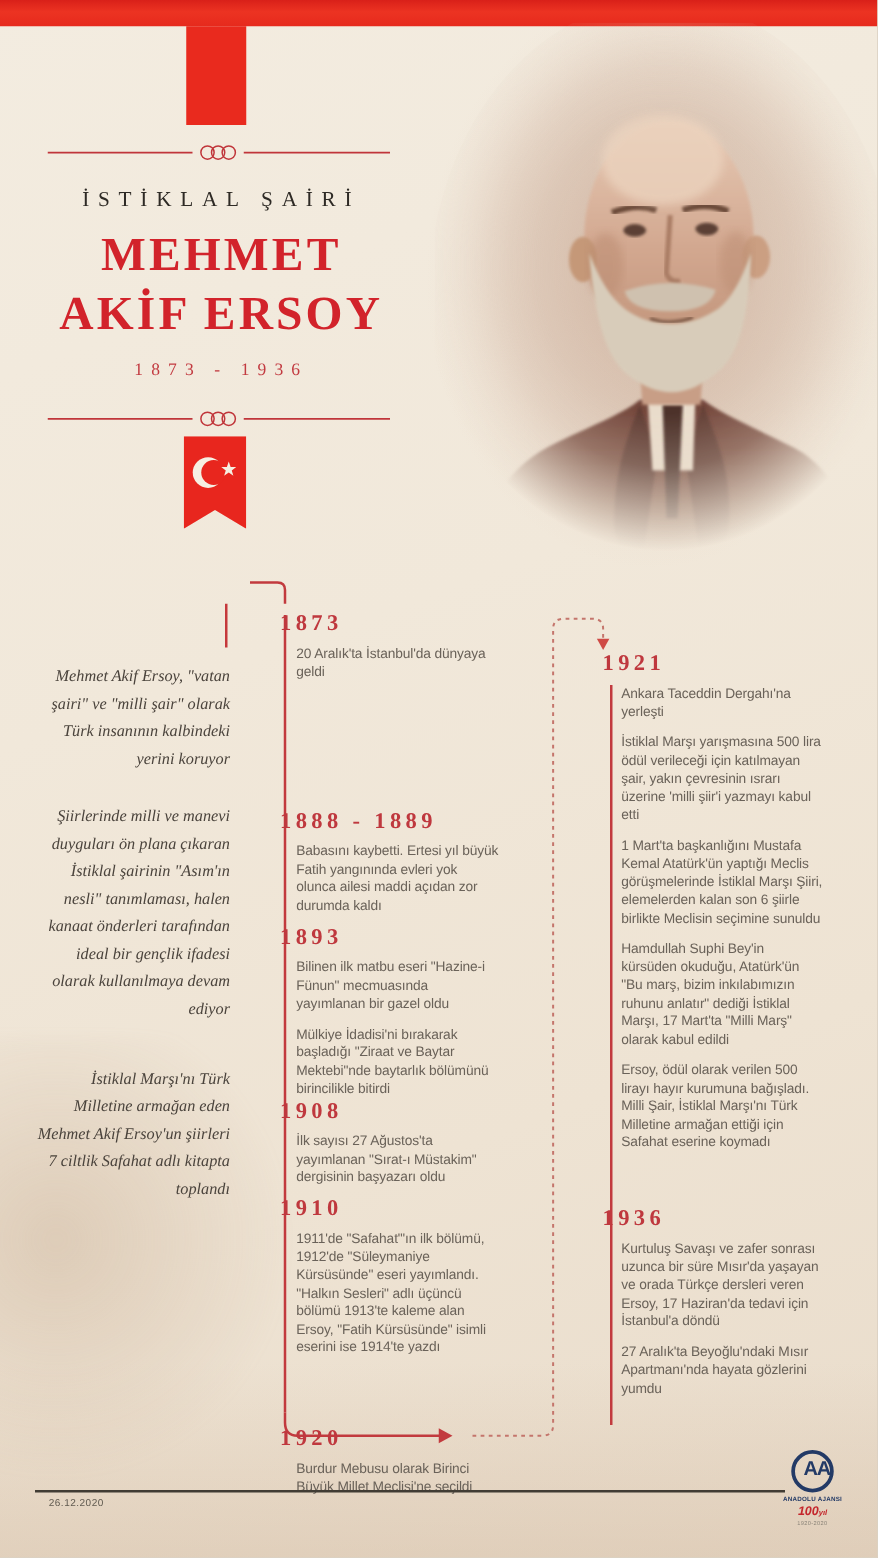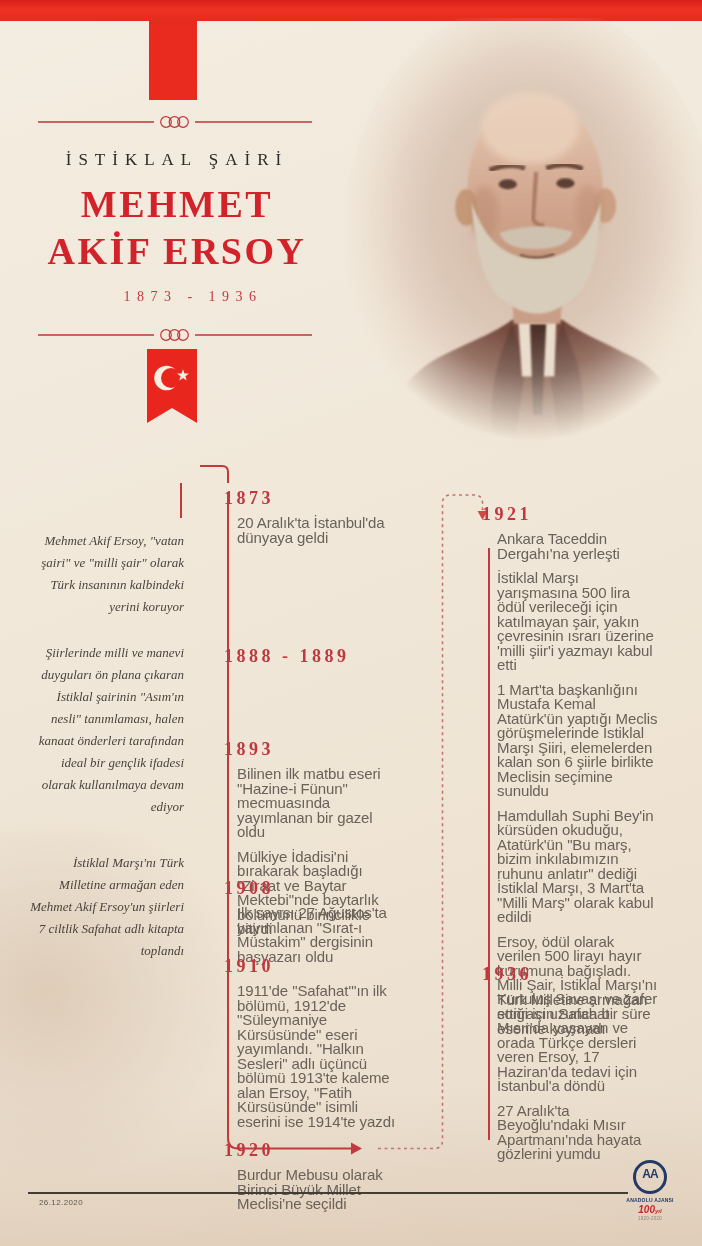--- a/index.html
+++ b/index.html
@@ -20,53 +20,53 @@
   .top-bar{left:0;top:0;width:702px;height:21px;background:linear-gradient(#d92019,#ec3322 45%,#e62a1d);}
   .ribbon{left:149px;top:21px;width:48px;height:79px;background:#e92a1e;}
   
   .divider{left:38px;width:274px;height:16px;}
   .d1{top:114px;} .d2{top:327px;}
   
   .kicker{left:0;top:150px;width:354px;text-align:center;
     font-family:"Liberation Serif",serif;font-size:17px;letter-spacing:7px;color:#2e2a25;}
   .title{left:0;top:181px;width:354px;text-align:center;color:#d2232b;
     font-family:"Liberation Serif",serif;font-weight:bold;font-size:38px;line-height:47px;letter-spacing:2.5px;}
-  .lifespan{left:16px;top:289px;width:354px;text-align:center;
+  .lifespan{left:0;top:289px;width:354px;text-align:center;
     font-family:"Liberation Serif",serif;font-size:14px;letter-spacing:6.5px;color:#c23a40;}
   
   .flag{left:147px;top:349px;width:50px;height:74px;}
   
   .portrait{left:348px;top:18px;width:354px;height:460px;
     -webkit-mask-image:radial-gradient(ellipse 58% 52% at 52% 42%,#000 50%,rgba(0,0,0,.75) 68%,transparent 96%);
     mask-image:radial-gradient(ellipse 58% 52% at 52% 42%,#000 50%,rgba(0,0,0,.75) 68%,transparent 96%);}
   
   .intro-tick{left:180px;top:483px;width:2px;height:35px;background:#c5383b;}
   .intro{left:26px;top:530px;width:158px;text-align:right;
     font-family:"Liberation Serif",serif;font-style:italic;font-size:13px;line-height:22px;color:#4a433c;}
   .intro p{margin:0 0 24px 0;}
   .intro p.gap-lg{margin-bottom:34px;}
   .intro p:last-child{margin-bottom:0;}
   
   .lines{left:0;top:0;width:702px;height:1246px;pointer-events:none;}
   .t-entry{position:absolute;width:176px;}
   .t-entry .year{font-family:"Liberation Serif",serif;font-weight:bold;font-size:18px;line-height:21px;
     letter-spacing:3.5px;color:#bf383e;margin:0 0 7px 0;}
-  .t-entry p{margin:0 0 10px 13px;font-size:15px;line-height:14.5px;letter-spacing:-0.1px;color:#6a6259;}
+  .t-entry p{margin:0 0 10px 13px;font-size:11px;line-height:14.5px;letter-spacing:-0.1px;color:#6a6259;}
   .t-entry p:last-child{margin-bottom:0;}
   .col-right .t-entry p{margin-left:15px;}
   .e0{left:224px;top:488px;} .e1{left:224px;top:561px;} .e2{left:224px;top:646px;}
   .e3{left:224px;top:739px;} .e4{left:224px;top:878px;} .e5{left:224px;top:956px;}
   .e6{left:224px;top:1140px;}
-  .e7{left:482px;top:504px;} .e8{left:482px;top:964px;}
+  .e7{left:482px;top:520px;} .e8{left:482px;top:964px;}
   
   .footer-line{left:28px;top:1192px;width:600px;height:2px;background:#413c34;}
   .footer-date{left:39px;top:1198px;font-size:8px;letter-spacing:.4px;color:#5f594f;}
   .aa-logo{left:613px;top:1160px;width:74px;text-align:center;color:#233a66;}
   .aa-circle{width:28px;height:28px;border:3px solid #233a66;border-radius:50%;margin:0 auto;position:relative;}
-  .aa-mono{position:absolute;left:0;right:0;top:4px;font-weight:bold;font-size:12px;letter-spacing:-1px;color:#233a66;}
+  .aa-mono{position:absolute;left:0;right:0;top:4px;font-weight:bold;font-size:16px;letter-spacing:-1px;color:#233a66;text-align:right;}
   .aa-name{font-size:5px;font-weight:bold;letter-spacing:.2px;margin-top:3px;white-space:nowrap;}
   .centennial{color:#c4262c;font-style:italic;font-weight:bold;font-size:10px;line-height:10px;margin-top:2px;}
   .centennial .suffix{font-size:6px;}
   .cyears{font-size:4.5px;color:#8a8378;letter-spacing:.3px;}
   svg{display:block;}
 </style>
 </head>
 <body>
 
 <div id="poster">
@@ -182,20 +182,21 @@
     <p class="gap-lg">Şiirlerinde milli ve manevi duyguları ön plana çıkaran İstiklal şairinin "Asım'ın nesli" tanımlaması, halen kanaat önderleri tarafından ideal bir gençlik ifadesi olarak kullanılmaya devam ediyor</p>
     <p>İstiklal Marşı'nı Türk Milletine armağan eden Mehmet Akif Ersoy'un şiirleri 7 ciltlik Safahat adlı kitapta toplandı</p>
   </div>
 
   <div class="t-entry e0">
     <div class="year">1873</div>
     <p>20 Aralık'ta İstanbul'da dünyaya geldi</p>
   </div>
   <div class="t-entry e2">
     <div class="year">1888 - 1889</div>
+    <p>Babasını kaybetti. Ertesi yıl büyük Fatih yangınında evleri yok olunca ailesi maddi açıdan zor durumda kaldı</p>
   </div>
   <div class="t-entry e3">
     <div class="year">1893</div>
     <p>Bilinen ilk matbu eseri "Hazine-i Fünun" mecmuasında yayımlanan bir gazel oldu</p>
     <p>Mülkiye İdadisi'ni bırakarak başladığı "Ziraat ve Baytar Mektebi"nde baytarlık bölümünü birincilikle bitirdi</p>
   </div>
   <div class="t-entry e4">
     <div class="year">1908</div>
     <p>İlk sayısı 27 Ağustos'ta yayımlanan "Sırat-ı Müstakim" dergisinin başyazarı oldu</p>
   </div>
@@ -207,21 +208,21 @@
     <div class="year">1920</div>
     <p>Burdur Mebusu olarak Birinci Büyük Millet Meclisi'ne seçildi</p>
   </div>
 
   <div class="col-right">
     <div class="t-entry e7">
       <div class="year">1921</div>
       <p>Ankara Taceddin Dergahı'na yerleşti</p>
       <p>İstiklal Marşı yarışmasına 500 lira ödül verileceği için katılmayan şair, yakın çevresinin ısrarı üzerine 'milli şiir'i yazmayı kabul etti</p>
       <p>1 Mart'ta başkanlığını Mustafa Kemal Atatürk'ün yaptığı Meclis görüşmelerinde İstiklal Marşı Şiiri, elemelerden kalan son 6 şiirle birlikte Meclisin seçimine sunuldu</p>
-      <p>Hamdullah Suphi Bey'in kürsüden okuduğu, Atatürk'ün "Bu marş, bizim inkılabımızın ruhunu anlatır" dediği İstiklal Marşı, 3 Mart'ta "Milli Marş" olarak kabul edildi</p>
+      <p>Hamdullah Suphi Bey'in kürsüden okuduğu, Atatürk'ün "Bu marş, bizim inkılabımızın ruhunu anlatır" dediği İstiklal Marşı, 17 Mart'ta "Milli Marş" olarak kabul edildi</p>
       <p>Ersoy, ödül olarak verilen 500 lirayı hayır kurumuna bağışladı. Milli Şair, İstiklal Marşı'nı Türk Milletine armağan ettiği için Safahat eserine koymadı</p>
     </div>
     <div class="t-entry e8">
       <div class="year">1936</div>
       <p>Kurtuluş Savaşı ve zafer sonrası uzunca bir süre Mısır'da yaşayan ve orada Türkçe dersleri veren Ersoy, 17 Haziran'da tedavi için İstanbul'a döndü</p>
       <p>27 Aralık'ta Beyoğlu'ndaki Mısır Apartmanı'nda hayata gözlerini yumdu</p>
     </div>
   </div>
 
   <div class="abs footer-line"></div>

